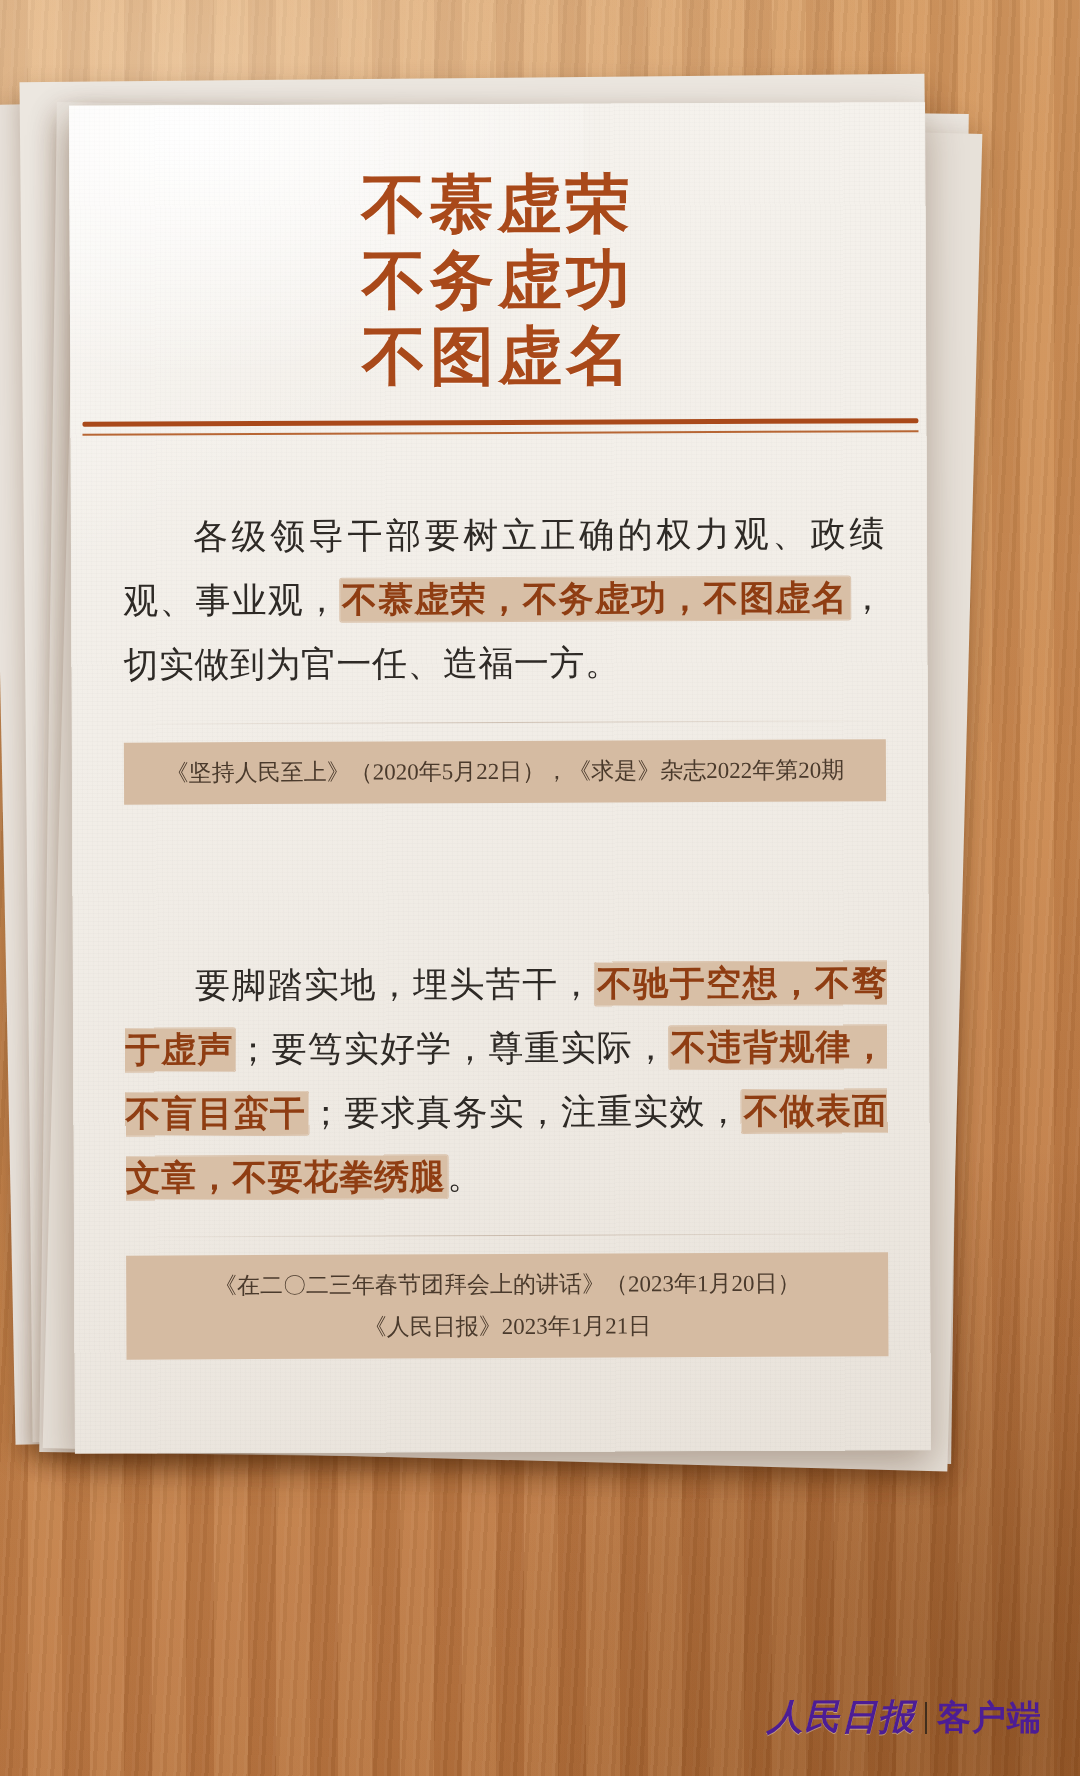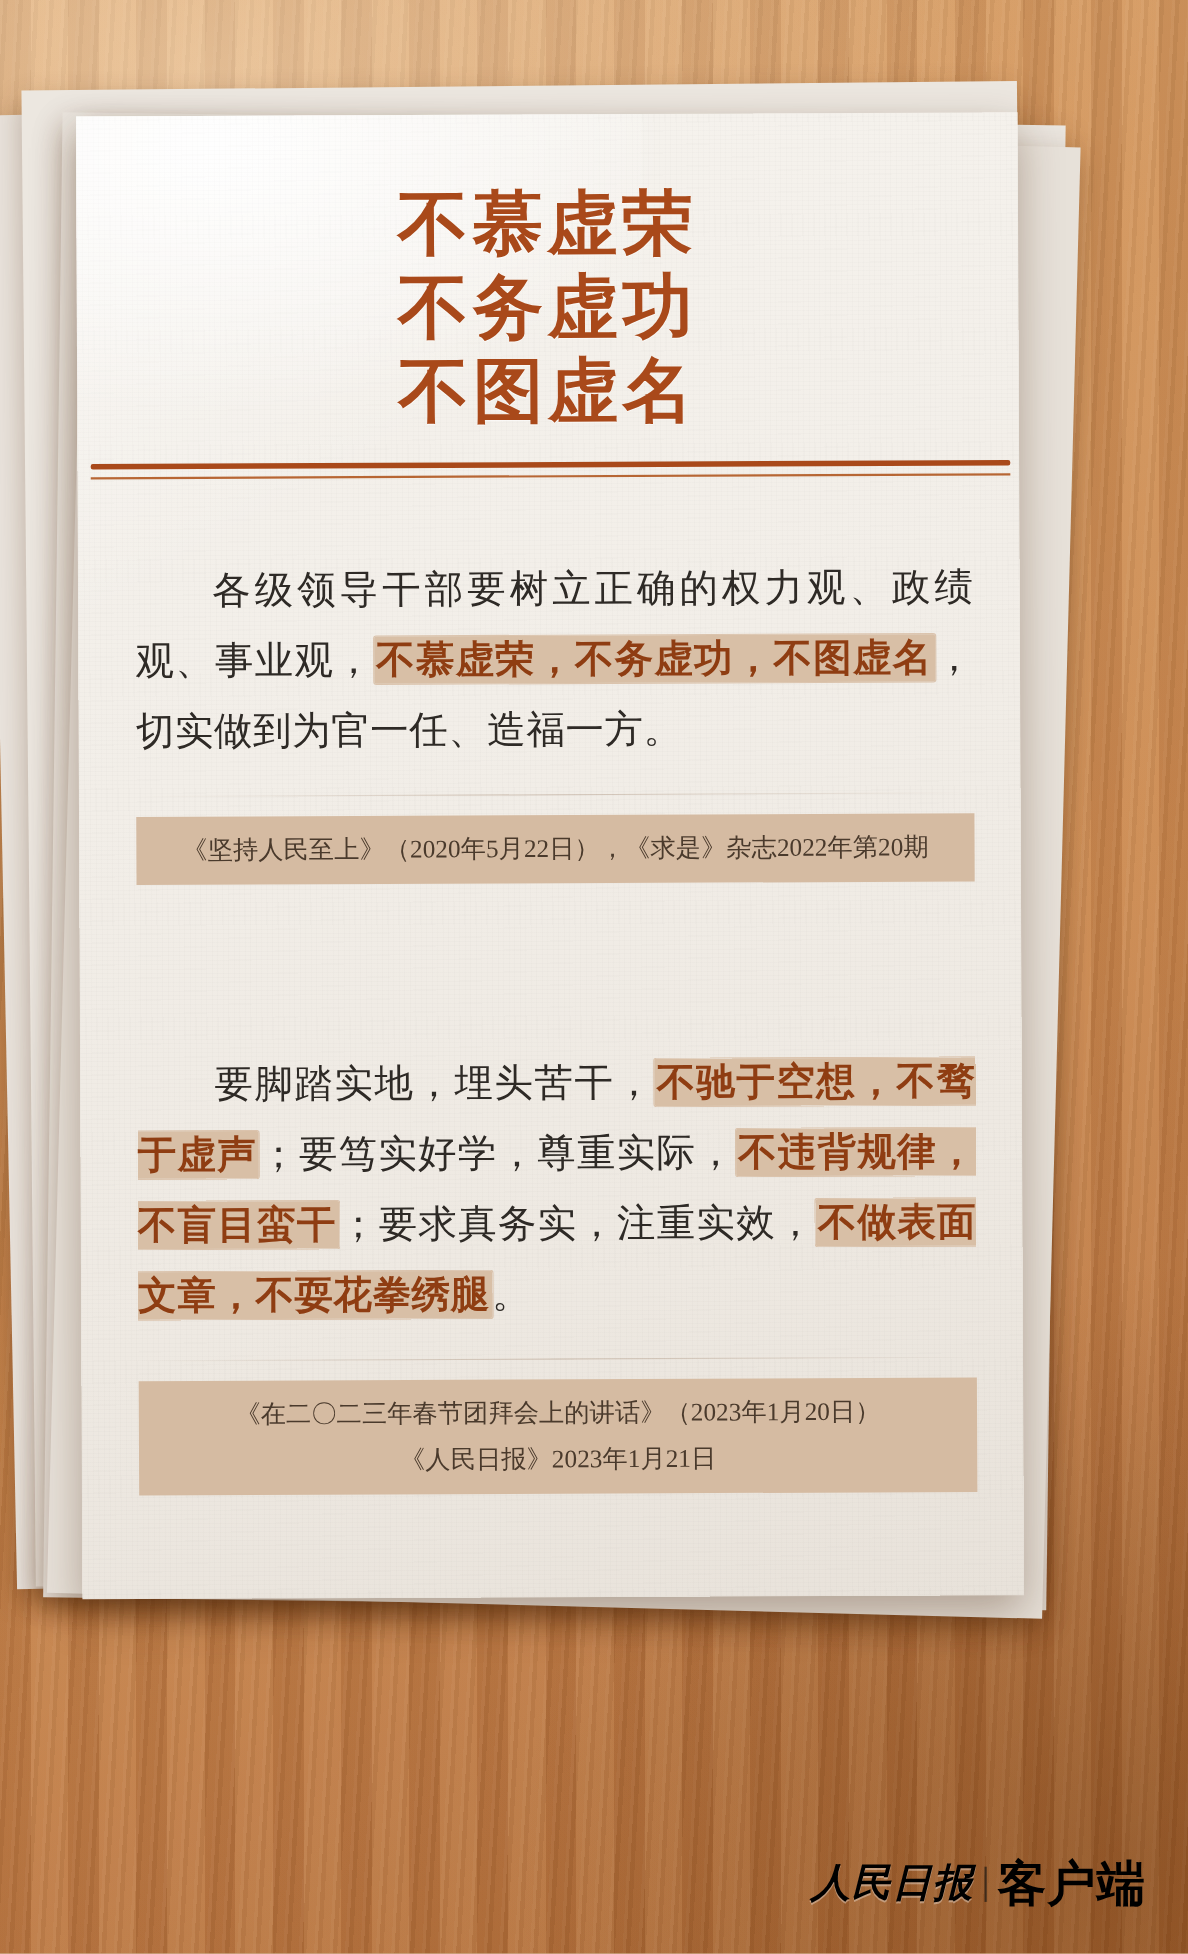--- a/index.html
+++ b/index.html
@@ -150,40 +150,40 @@
   .gap { height: 150px; }
 
   
   .logo {
     position: absolute;
     right: 38px;
     bottom: 34px;
     display: flex;
     align-items: center;
     gap: 10px;
-    color: #000000;
+    color: #4c1d95;
   }
   .logo-mark {
     font-family: "DejaVu Serif", serif;
     font-weight: 700;
     font-style: italic;
     font-size: 36px;
     letter-spacing: 1px;
     text-shadow: 0 1px 0 rgba(255,255,255,0.35);
   }
   .logo-sep {
     width: 2px;
     height: 32px;
     background: #2b2118;
     opacity: 0.8;
   }
   .logo-app {
     font-family: "DejaVu Sans", "Liberation Sans", sans-serif;
     font-weight: 700;
-    font-size: 44px;
+    font-size: 34px;
     letter-spacing: 1px;
   }
 </style>
 </head>
 <body>
 
 <div class="desk"></div>
 <div class="desk-glow"></div>
 
 <div class="sheet s1"></div>

